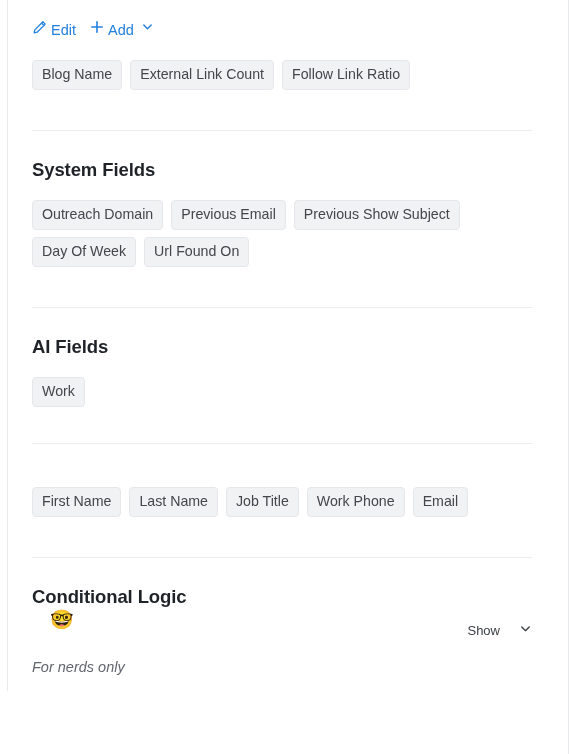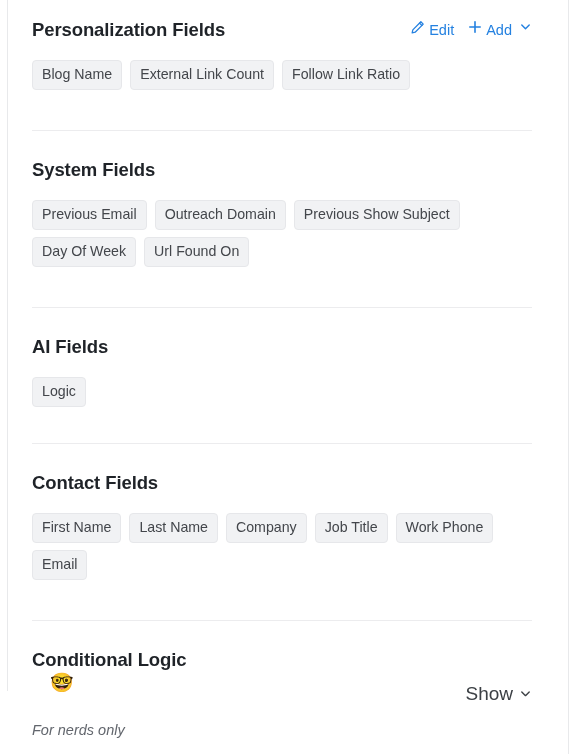--- a/index.html
+++ b/index.html
@@ -128,23 +128,23 @@
     font-style: italic;
     color: #62666d;
     line-height: 20px;
     white-space: nowrap;
     margin-top: 28px;
   }
 
   .cl-show {
     display: inline-flex;
     align-items: center;
-    gap: 6px;
+    gap: 19px;
     color: #3c4045;
-    font-size: 19px;
+    font-size: 13px;
     line-height: 20px;
     cursor: pointer;
     user-select: none;
   }
 
   
   .sp-s1 { height: 17px; }   
   .sp-a  { height: 40px; }   
   .sp-b  { height: 26px; }   
   .sp-c  { height: 36px; }
@@ -156,21 +156,20 @@
 <div class="panel">
 
   <div class="left-rail"></div>
 
   <div class="content">
 
     <div class="sp-s1"></div>
 
     <div class="section">
       <div class="section-head">
-        <div class="section-title">Personalization Fields</div>
 
         <div class="head-actions">
 
           <div class="action">
             <span>
               <svg width="15" height="15" viewBox="0 0 16 16" fill="none" stroke="#2481e0" stroke-width="1.35" stroke-linecap="round" stroke-linejoin="round">
                 <path d="M11.6 1.9l2.5 2.5-8.6 8.6-3.2.7.7-3.2z"></path>
                 <path d="M10.2 3.3l2.5 2.5"></path>
               </svg>
             </span>
@@ -204,55 +203,51 @@
     <div class="sp-a"></div>
     <div class="divider"></div>
     <div class="sp-b"></div>
 
     <div class="section">
       <div class="section-head">
         <div class="section-title">System Fields</div>
       </div>
 
       <div class="chips">
+        <span class="chip">Outreach Domain</span>
         <span class="chip">Previous Email</span>
-        <span class="chip">Outreach Domain</span>
         <span class="chip">Previous Show Subject</span>
         <span class="chip">Day Of Week</span>
         <span class="chip">Url Found On</span>
       </div>
     </div>
 
     <div class="sp-a"></div>
     <div class="divider"></div>
     <div class="sp-b"></div>
 
     <div class="section">
       <div class="section-head">
         <div class="section-title">AI Fields</div>
       </div>
 
       <div class="chips">
-        <span class="chip">Logic</span>
+        <span class="chip">Work</span>
       </div>
     </div>
 
     <div class="sp-c"></div>
     <div class="divider"></div>
     <div class="sp-b"></div>
 
     <div class="section">
-      <div class="section-head">
-        <div class="section-title">Contact Fields</div>
-      </div>
 
       <div class="chips">
         <span class="chip">First Name</span>
         <span class="chip">Last Name</span>
-        <span class="chip">Company</span>
         <span class="chip">Job Title</span>
         <span class="chip">Work Phone</span>
         <span class="chip">Email</span>
       </div>
     </div>
 
     <div class="sp-a"></div>
     <div class="divider"></div>
     <div class="sp-d"></div>
 

